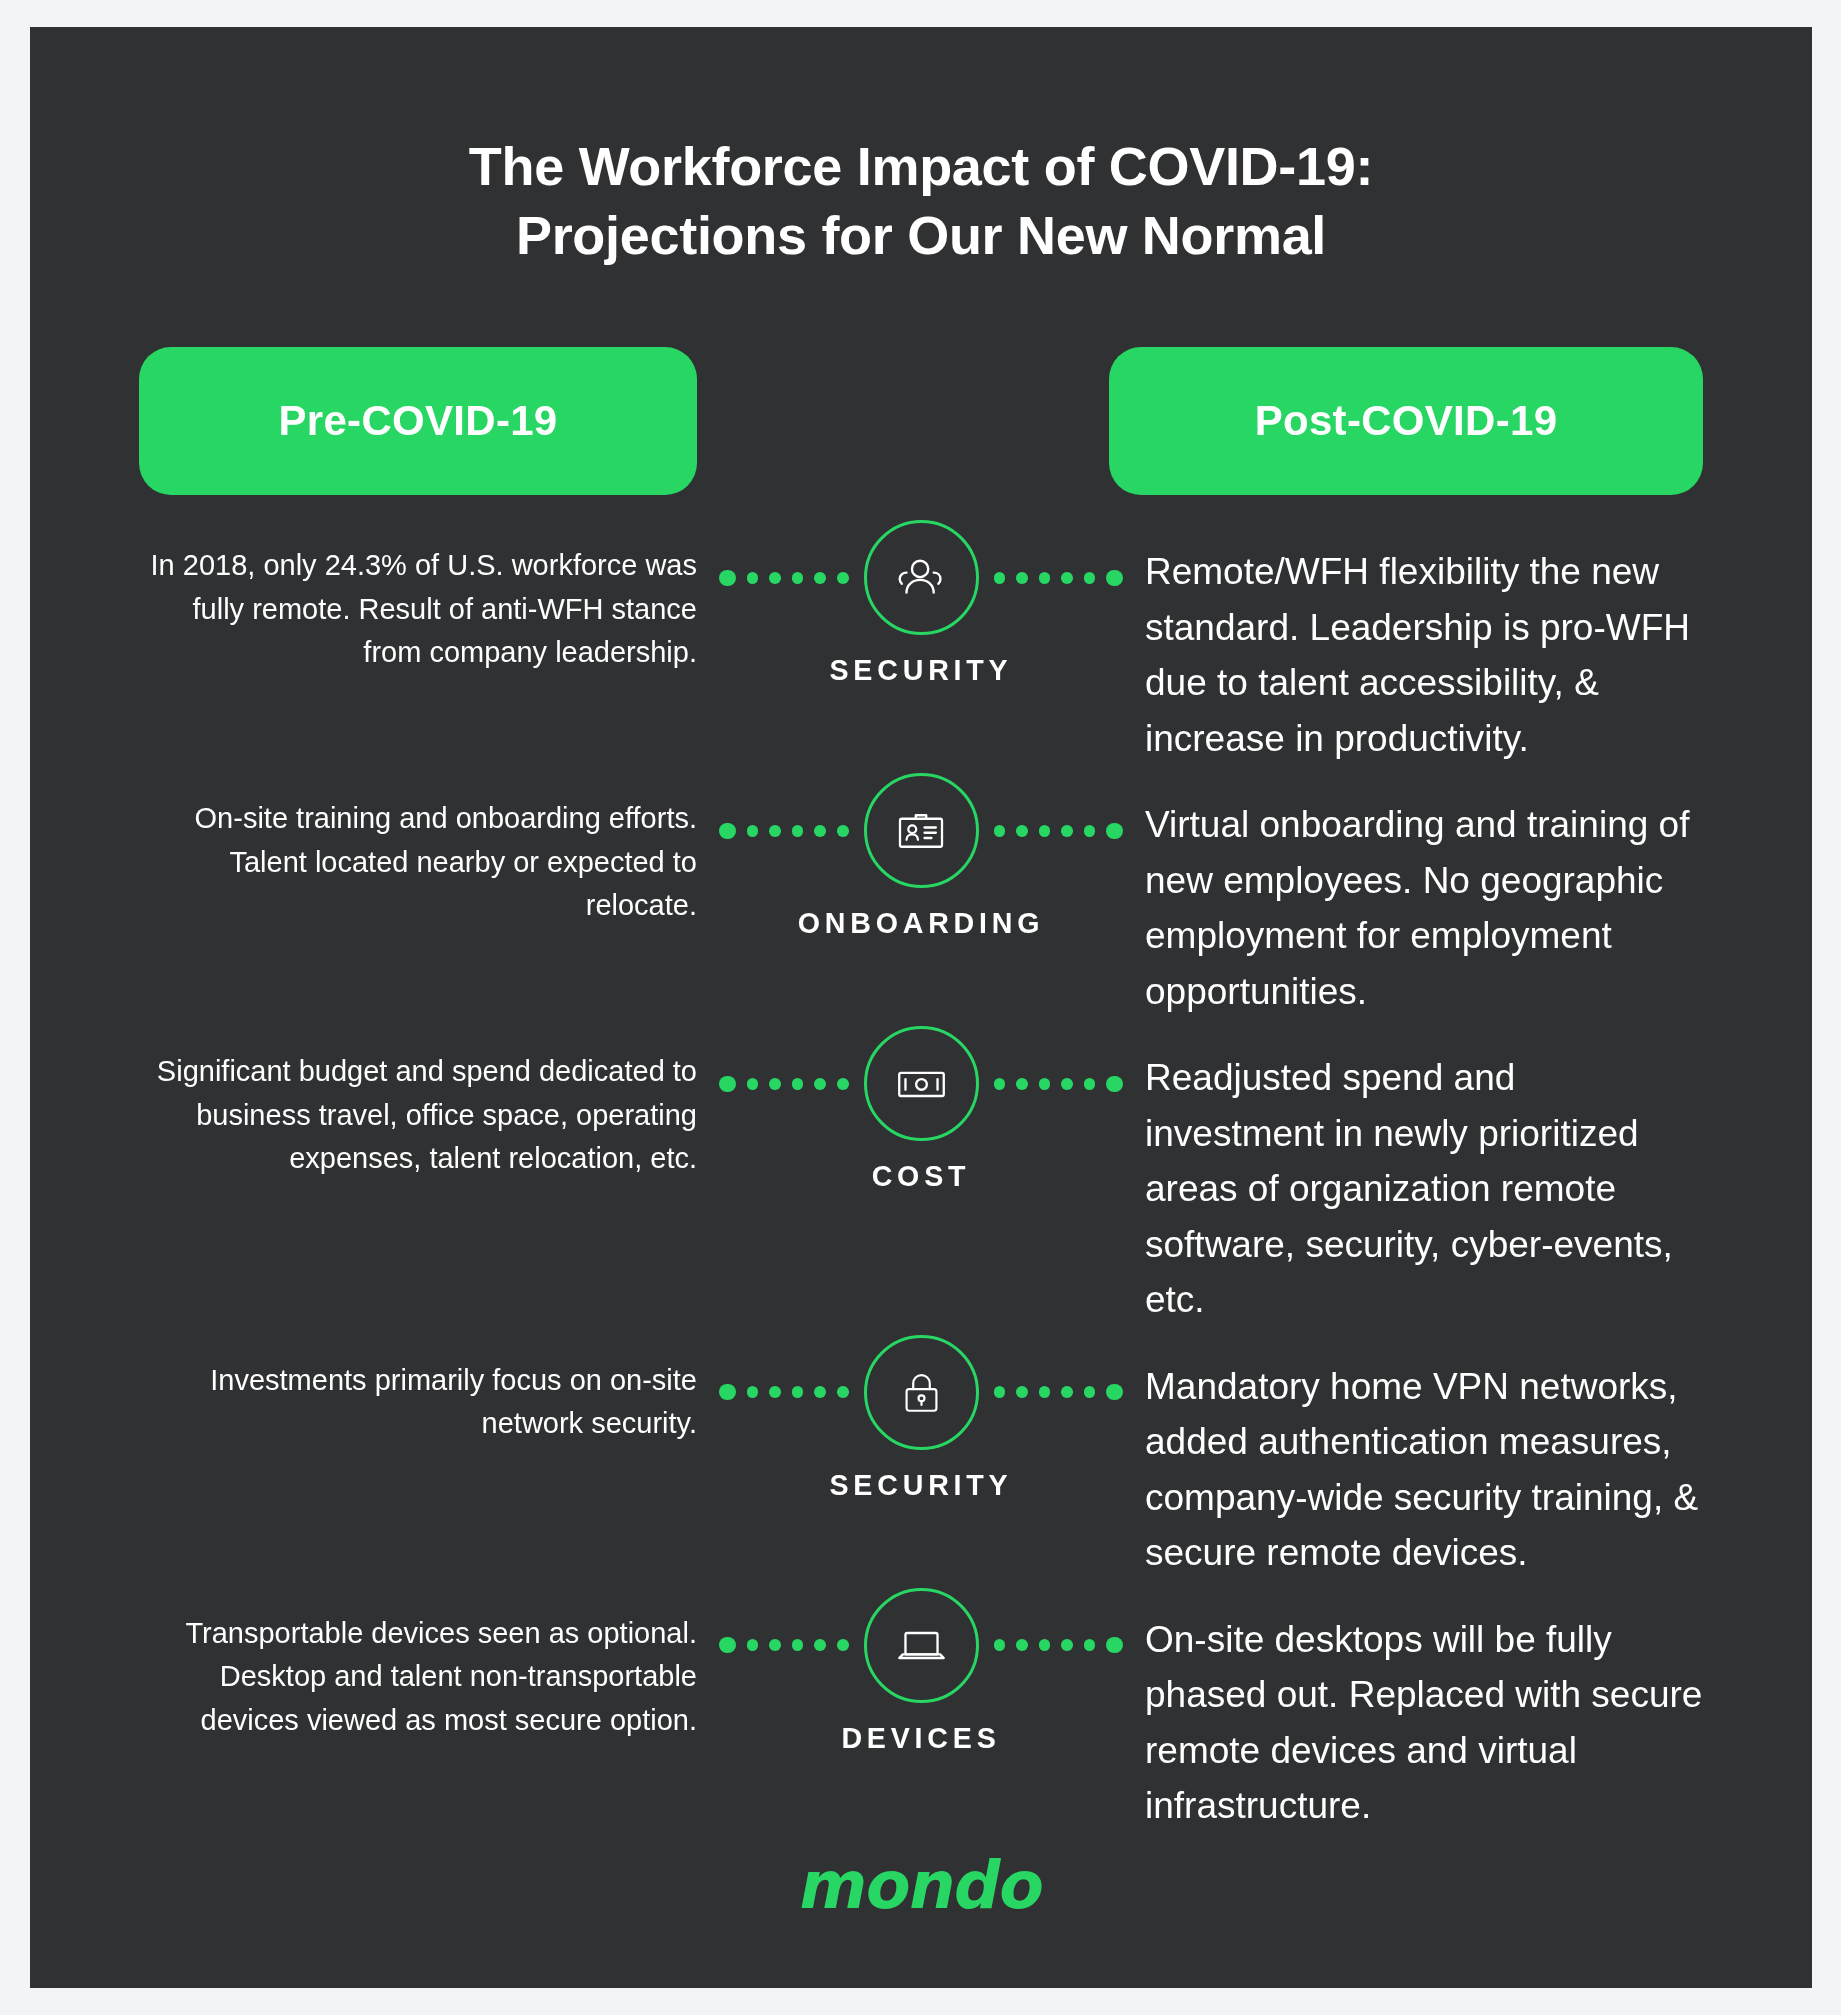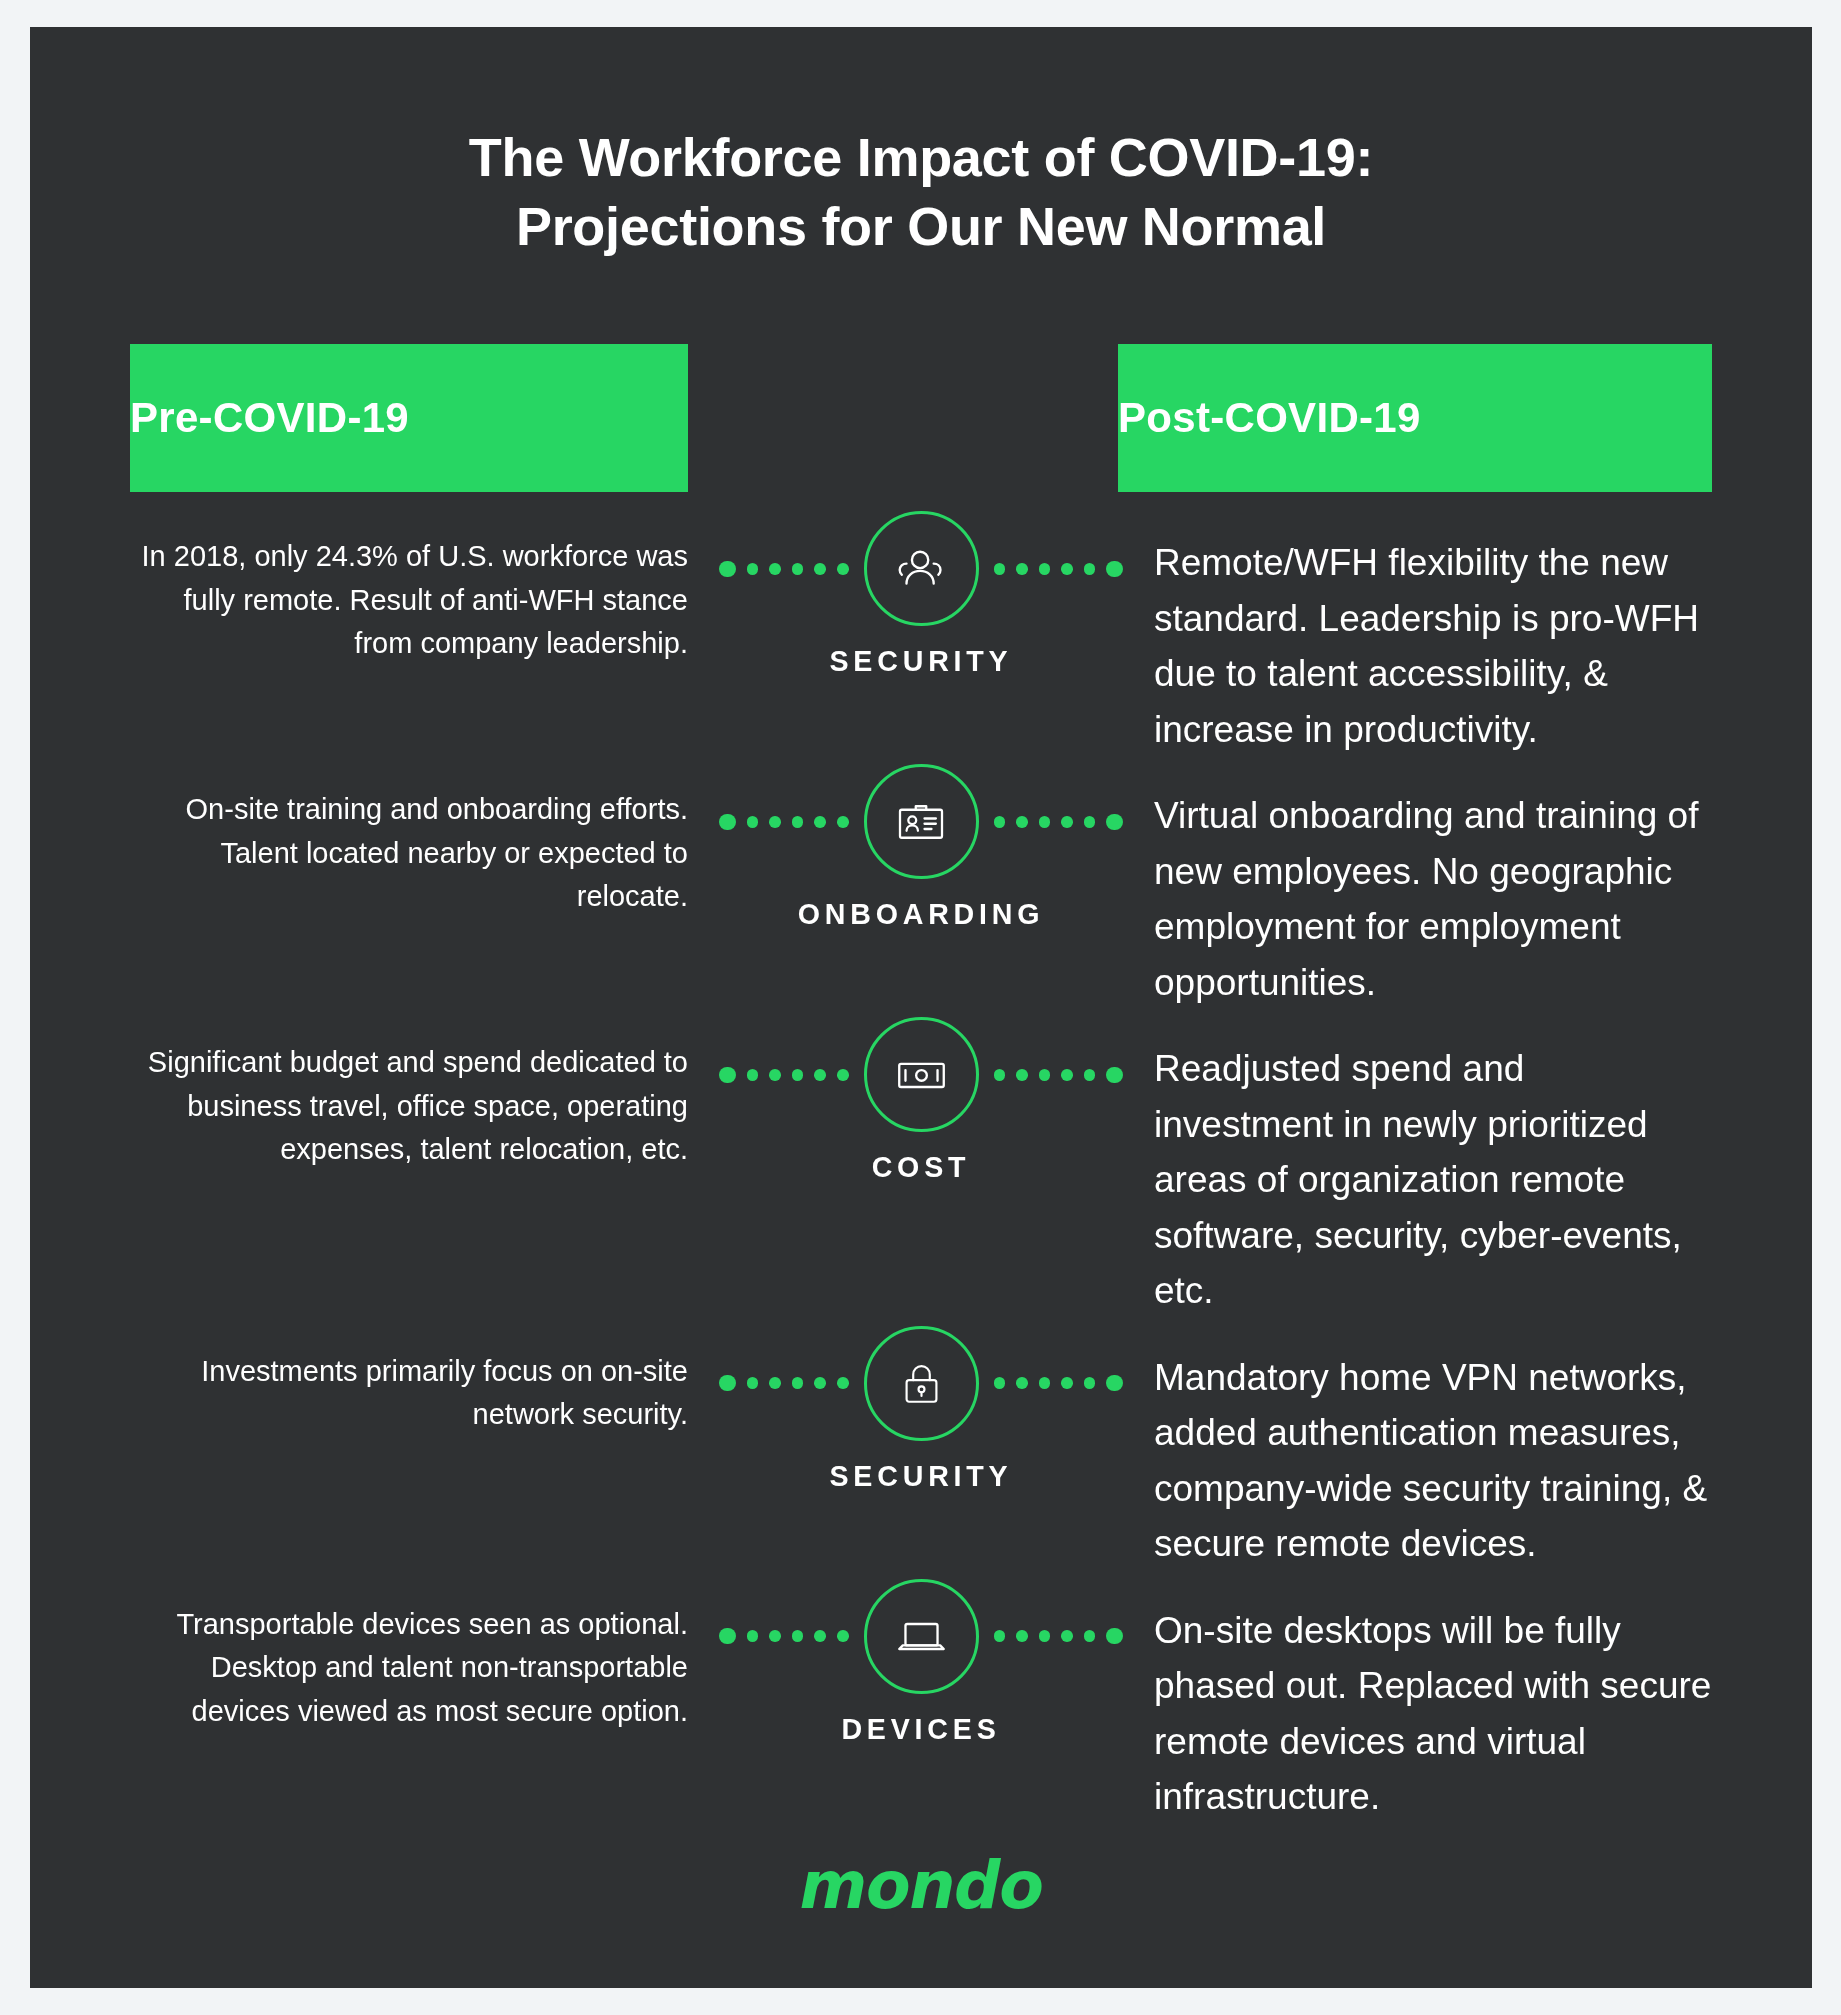--- a/index.html
+++ b/index.html
@@ -20,21 +20,21 @@
     background: #f2f4f6;
     box-sizing: border-box;
     padding: 27px 30px;
   }
   .board {
     position: relative;
     width: 100%;
     height: 100%;
     background: #2f3133;
     box-sizing: border-box;
-    padding: 8px;
+    padding: 17px;
   }
 
   
   .title {
     text-align: center;
     color: #ffffff;
     font-size: 54px;
     font-weight: bold;
     line-height: 1.28;
     letter-spacing: -0.3px;
@@ -43,26 +43,27 @@
   .title .line { display: block; }
 
   
   .header-row {
     position: relative;
     margin-top: 73px;
     height: 148px;
   }
   .head-bar {
     position: absolute;
-    top: 10px;
+    top: 4px;
     height: 148px;
     background: #27d663;
     display: flex;
     align-items: center;
-    justify-content: flex-start;
+    justify-content: center;
+    border-radius: 32px;
   }
   .head-bar span {
     color: #ffffff;
     font-size: 42px;
     font-weight: bold;
     letter-spacing: 0.3px;
   }
   .head-left  { left: 92px;  width: 558px; }
   .head-right { right: 92px; width: 594px; }
 

